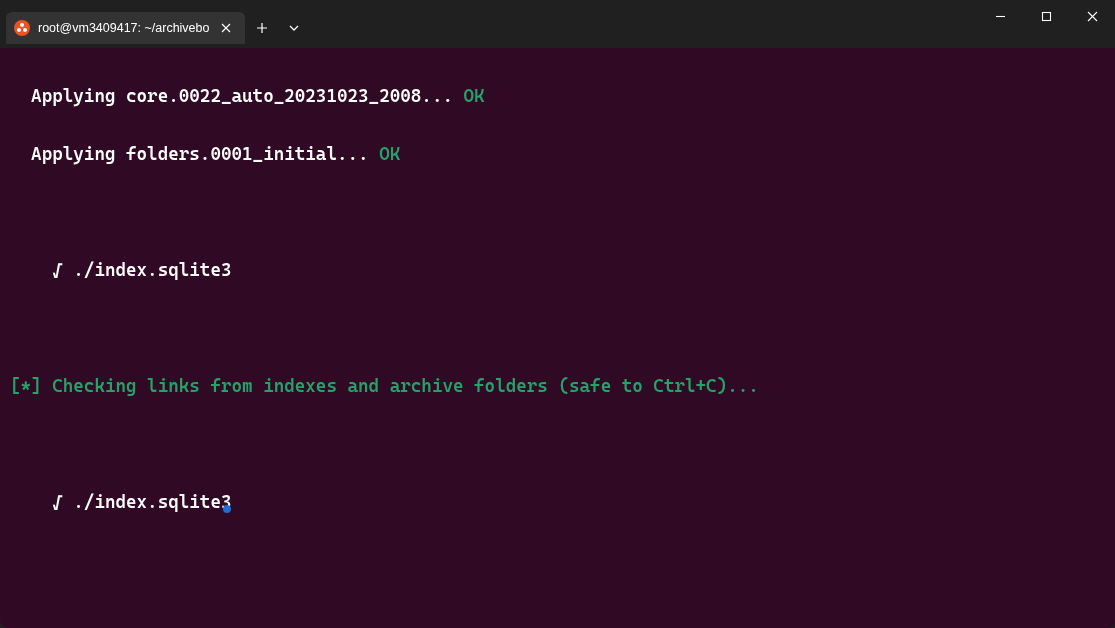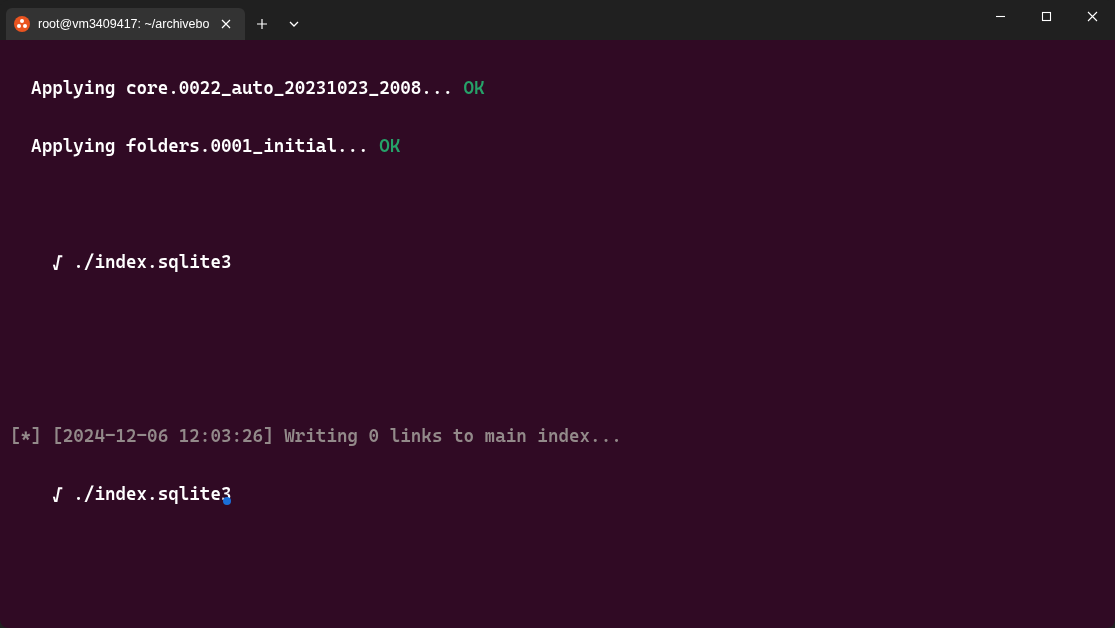--- a/index.html
+++ b/index.html
@@ -5,21 +5,21 @@
   * { margin: 0; padding: 0; box-sizing: border-box; }
   body {
     width: 1115px;
     height: 628px;
     background: #202020;
     font-family: "Segoe UI", Arial, sans-serif;
     overflow: hidden;
     border-radius: 8px;
   }
   .titlebar {
-    height: 40px;
+    height: 48px;
     background: #202020;
     display: flex;
     align-items: center;
     position: relative;
   }
   .tab {
     display: flex;
     align-items: center;
     background: #333333;
     height: 32px;
@@ -182,22 +182,22 @@
     </div>
   </div>
 </div>
 
 <div class="terminal">
 <div><span class="white">  Applying core.0022_auto_20231023_2008... </span><span class="green">OK</span></div>
 <div><span class="white">  Applying folders.0001_initial... </span><span class="green">OK</span></div>
 <div>&nbsp;</div>
 <div><span class="white">    √ ./index.sqlite3</span></div>
 <div>&nbsp;</div>
-<div>&nbsp;</div>
-<div><span class="grey">[*] </span><span class="grey">[2024-12-06 12:03:26] Writing 0 links to main index...</span></div>
+<div><span class="green">[*] </span><span class="green">Checking links from indexes and archive folders (safe to Ctrl+C)...</span></div>
+<div>&nbsp;</div>
 <div><span class="white">    √ ./index.sqlite3</span><span class="cursor-dot"></span></div>
 <div>&nbsp;</div>
 
 
 
 
 
 
 
 

